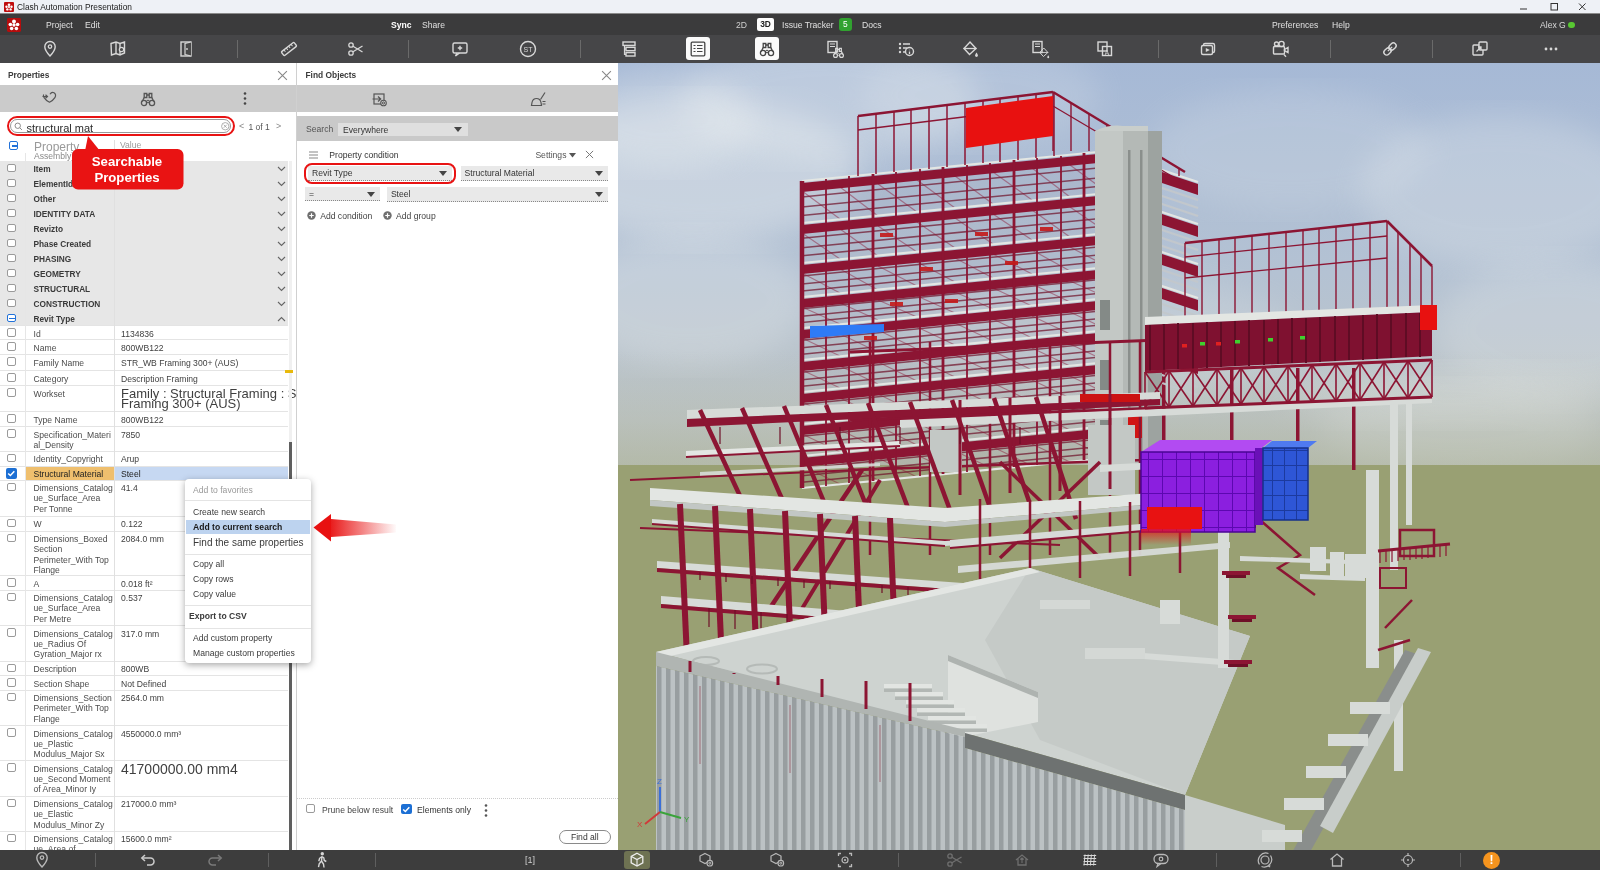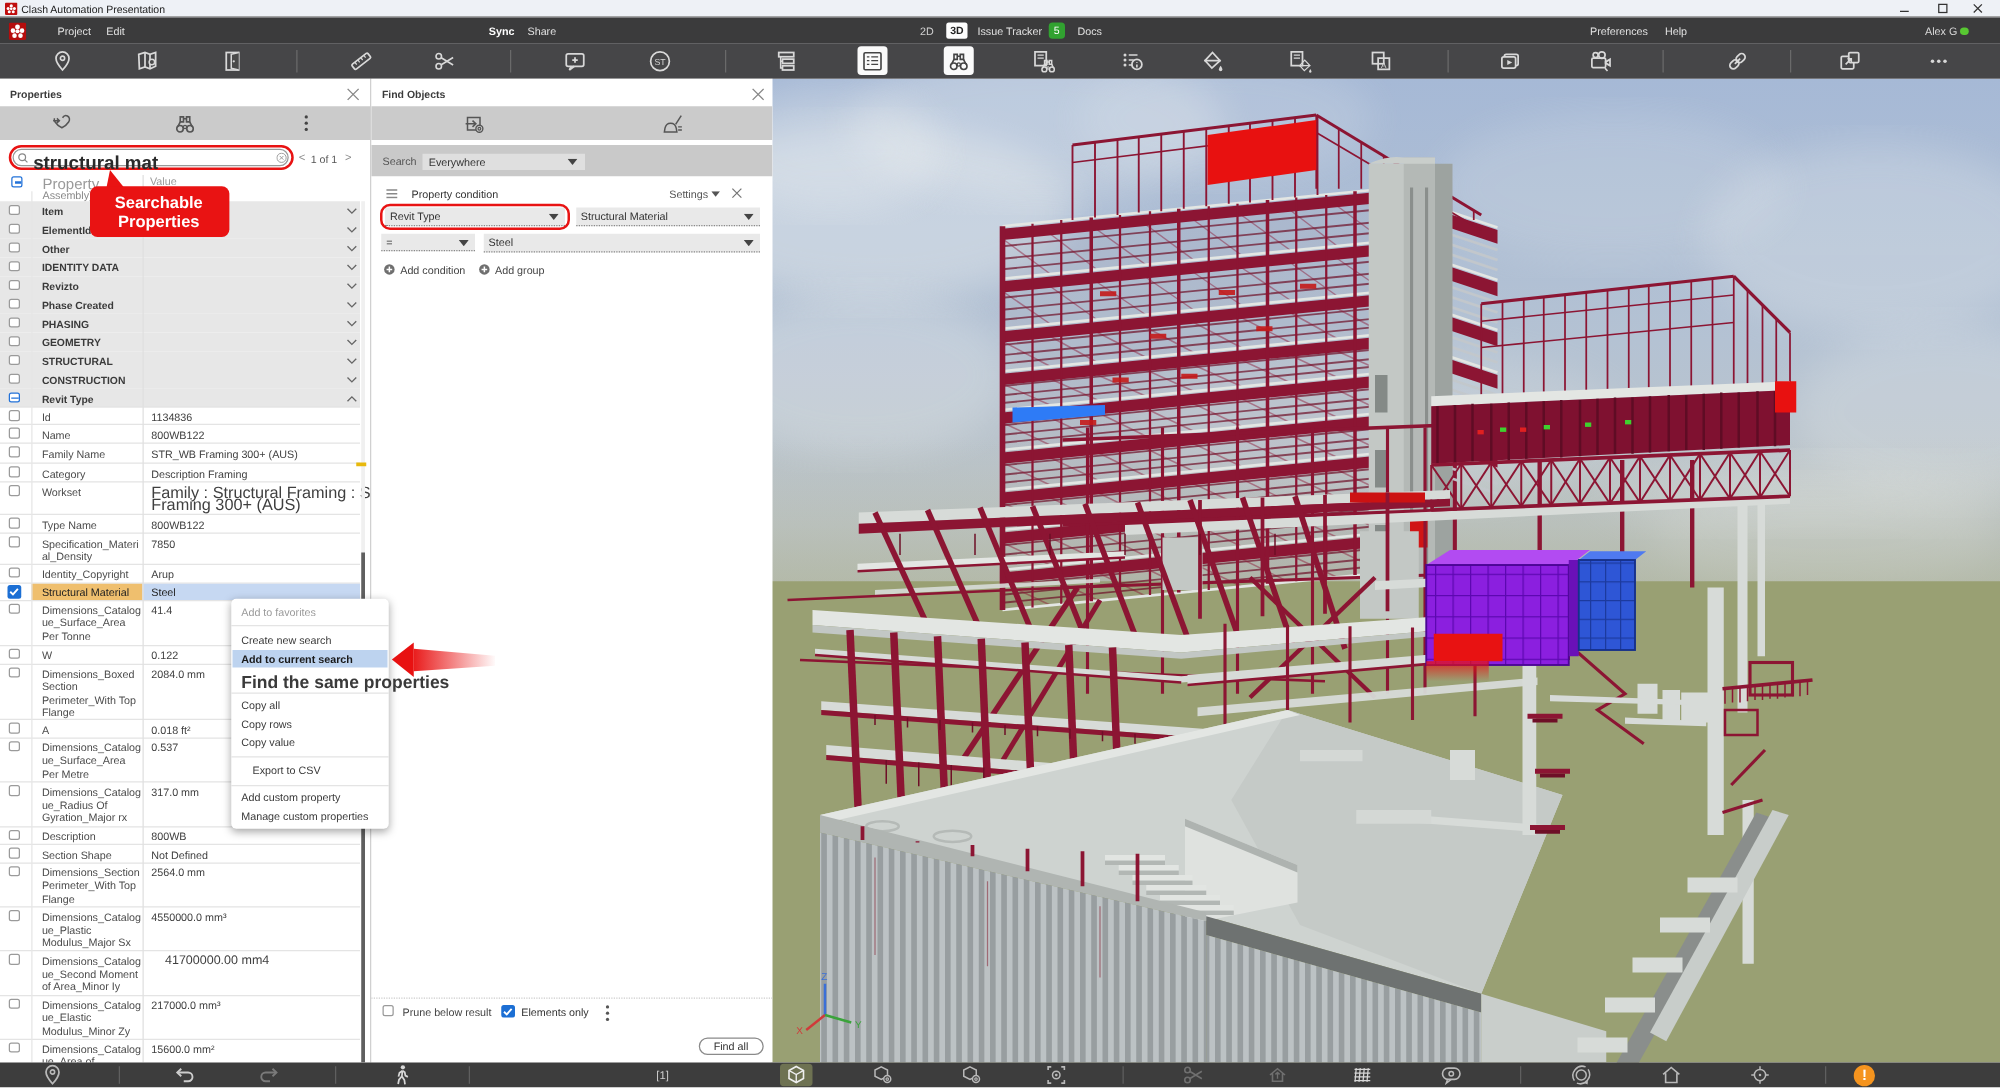--- a/index.html
+++ b/index.html
@@ -743,21 +743,21 @@
           <circle cx="10" cy="9.5" r="1.3" fill="#444"></circle>
           <circle cx="10" cy="14.5" r="1.3" fill="#444"></circle>
         </svg></div>
     </div>
     <div style="position:absolute;left:6.5px;top:52.5px;width:228px;height:20px;border:2px solid #e81313;border-radius:11px"></div>
     <div style="position:absolute;left:10px;top:56px;width:221px;height:13.5px;border:1px solid #999;border-radius:7px;background:#fff"></div>
     <svg width="9" height="9" viewBox="0 0 12 12" style="position:absolute;left:14px;top:59px">
       <circle cx="5" cy="5" r="3.6" fill="none" stroke="#888" stroke-width="1.3"></circle>
       <path d="M7.8 7.8 10.6 10.6" stroke="#888" stroke-width="1.3"></path>
     </svg>
-    <span style="position:absolute;left:26.5px;top:59px;font-size:15px;font-weight:bold;color:#2a2a2a">structural mat</span>
+    <span style="position:absolute;left:26.5px;top:59px;font-size:11px;font-weight:normal;color:#2a2a2a">structural mat</span>
     <svg width="8.5" height="8.5" viewBox="0 0 12 12" style="position:absolute;left:221px;top:59.3px">
       <circle cx="6" cy="6" r="5.2" fill="none" stroke="#999" stroke-width="1.1"></circle>
       <path d="M3.9 3.9 8.1 8.1M8.1 3.9 3.9 8.1" stroke="#999" stroke-width="1.1"></path>
     </svg>
     <span style="position:absolute;left:239px;top:58px;font-size:9px;color:#888">&lt;</span>
     <span style="position:absolute;left:248.5px;top:59px;font-size:8.5px;color:#555">1 of 1</span>
     <span style="position:absolute;left:276px;top:58px;font-size:9px;color:#888">&gt;</span>
     <div style="position:absolute;left:9.4px;top:78px;width:8.5px;height:8.5px;border:1.1px solid #2272d9;border-radius:2px;background:#fff">
       <div style="position:absolute;left:1.4px;top:3px;width:5.5px;height:1.5px;background:#2272d9"></div>
     </div>
@@ -910,21 +910,21 @@
     <div style="position:absolute;left:7px;top:629.5px;width:8.5px;height:8.5px;border:1.1px solid #9a9a9a;border-radius:2px;background:#fff"></div>
     <div style="position:absolute;left:33.5px;top:630.0px;font-size:8.6px;line-height:10.4px;color:#4c4c4c">Dimensions_Section<br>Perimeter_With Top<br>Flange</div>
     <div style="position:absolute;left:121px;top:630.0px;font-size:8.6px;line-height:10.4px;color:#3f3f3f">2564.0 mm</div>
     <div style="position:absolute;left:0;top:662.3px;width:288px;height:1px;background:#e4e4e4"></div>
     <div style="position:absolute;left:7px;top:665px;width:8.5px;height:8.5px;border:1.1px solid #9a9a9a;border-radius:2px;background:#fff"></div>
     <div style="position:absolute;left:33.5px;top:665.5px;font-size:8.6px;line-height:10.4px;color:#4c4c4c">Dimensions_Catalog<br>ue_Plastic<br>Modulus_Major Sx</div>
     <div style="position:absolute;left:121px;top:665.5px;font-size:8.6px;line-height:10.4px;color:#3f3f3f">4550000.0 mm³</div>
     <div style="position:absolute;left:0;top:697.3px;width:288px;height:1px;background:#e4e4e4"></div>
     <div style="position:absolute;left:7px;top:700px;width:8.5px;height:8.5px;border:1.1px solid #9a9a9a;border-radius:2px;background:#fff"></div>
     <div style="position:absolute;left:33.5px;top:700.5px;font-size:8.6px;line-height:10.4px;color:#4c4c4c">Dimensions_Catalog<br>ue_Second Moment<br>of Area_Minor Iy</div>
-    <div style="position:absolute;left:132px;top:700.5px;font-size:10px;line-height:10.4px;color:#3f3f3f">41700000.00 mm4</div>
+    <div style="position:absolute;left:121px;top:700.5px;font-size:14px;line-height:10.4px;color:#3f3f3f">41700000.00 mm4</div>
     <div style="position:absolute;left:0;top:732.8px;width:288px;height:1px;background:#e4e4e4"></div>
     <div style="position:absolute;left:7px;top:735.5px;width:8.5px;height:8.5px;border:1.1px solid #9a9a9a;border-radius:2px;background:#fff"></div>
     <div style="position:absolute;left:33.5px;top:736.0px;font-size:8.6px;line-height:10.4px;color:#4c4c4c">Dimensions_Catalog<br>ue_Elastic<br>Modulus_Minor Zy</div>
     <div style="position:absolute;left:121px;top:736.0px;font-size:8.6px;line-height:10.4px;color:#3f3f3f">217000.0 mm³</div>
     <div style="position:absolute;left:0;top:767.8px;width:288px;height:1px;background:#e4e4e4"></div>
     <div style="position:absolute;left:7px;top:770.5px;width:8.5px;height:8.5px;border:1.1px solid #9a9a9a;border-radius:2px;background:#fff"></div>
     <div style="position:absolute;left:33.5px;top:771.0px;font-size:8.6px;line-height:10.4px;color:#4c4c4c">Dimensions_Catalog<br>ue_Area of</div>
     <div style="position:absolute;left:121px;top:771.0px;font-size:8.6px;line-height:10.4px;color:#3f3f3f">15600.0 mm²</div>
     <div style="position:absolute;left:25.3px;top:90px;width:1px;height:697px;background:#e6e6e6"></div>
     <div style="position:absolute;left:113.8px;top:77px;width:1px;height:710px;background:#e0e0e0"></div>
@@ -1027,27 +1027,27 @@
     <rect x="12" y="19" width="111.5" height="40.5" rx="6" fill="#e91313"></rect>
     <text x="67" y="36" text-anchor="middle" font-size="13.2" font-weight="bold" fill="#fff" font-family="Liberation Sans">Searchable</text>
     <text x="67" y="51.5" text-anchor="middle" font-size="13.2" font-weight="bold" fill="#fff" font-family="Liberation Sans">Properties</text>
   </svg>
 <div style="position:absolute;left:185px;top:479px;width:126px;height:184px;background:#fff;border-radius:4px;box-shadow:0 2px 7px rgba(0,0,0,.35);z-index:40">
     <span style="position:absolute;left:8px;top:6.0px;font-size:8.6px;color:#9a9a9a;font-weight:normal;white-space:nowrap">Add to favorites</span>
     <div style="position:absolute;left:0px;top:21.19999999999999px;width:126px;height:1px;background:#e4e4e4"></div>
     <span style="position:absolute;left:8px;top:27.700000000000045px;font-size:8.6px;color:#3a3a3a;font-weight:normal;white-space:nowrap">Create new search</span>
     <div style="position:absolute;left:1px;top:41px;width:124px;height:14px;background:#bdd3ef"></div>
     <span style="position:absolute;left:8px;top:42.5px;font-size:8.6px;color:#1a1a1a;font-weight:bold;white-space:nowrap">Add to current search</span>
-    <span style="position:absolute;left:8px;top:57.5px;font-size:14px;color:#3a3a3a;font-weight:bold;white-space:nowrap">Find the same properties</span>
+    <span style="position:absolute;left:8px;top:57.5px;font-size:10px;color:#3a3a3a;font-weight:normal;white-space:nowrap">Find the same properties</span>
     <div style="position:absolute;left:0px;top:74.60000000000002px;width:126px;height:1px;background:#e4e4e4"></div>
     <span style="position:absolute;left:8px;top:79.5px;font-size:8.6px;color:#3a3a3a;font-weight:normal;white-space:nowrap">Copy all</span>
     <span style="position:absolute;left:8px;top:94.5px;font-size:8.6px;color:#3a3a3a;font-weight:normal;white-space:nowrap">Copy rows</span>
     <span style="position:absolute;left:8px;top:109.5px;font-size:8.6px;color:#3a3a3a;font-weight:normal;white-space:nowrap">Copy value</span>
     <div style="position:absolute;left:0px;top:126px;width:126px;height:1px;background:#e4e4e4"></div>
-    <span style="position:absolute;left:17px;top:131.5px;font-size:8.6px;color:#3a3a3a;font-weight:normal;white-space:nowrap">Export to CSV</span>
+    <span style="position:absolute;left:4px;top:131.5px;font-size:8.6px;color:#3a3a3a;font-weight:bold;white-space:nowrap">Export to CSV</span>
     <div style="position:absolute;left:0px;top:149px;width:126px;height:1px;background:#e4e4e4"></div>
     <span style="position:absolute;left:8px;top:153.5px;font-size:8.6px;color:#3a3a3a;font-weight:normal;white-space:nowrap">Add custom property</span>
     <span style="position:absolute;left:8px;top:168.5px;font-size:8.6px;color:#3a3a3a;font-weight:normal;white-space:nowrap">Manage custom properties</span>
   </div>
 <svg width="88" height="40" viewBox="0 0 88 40" style="position:absolute;left:312px;top:508px;z-index:45">
     <defs>
       <linearGradient id="tailg" x1="0" y1="0" x2="1" y2="0">
         <stop offset="0" stop-color="#e81111" stop-opacity=".95"></stop>
         <stop offset="0.5" stop-color="#e81111" stop-opacity="0.5"></stop>
         <stop offset="1" stop-color="#e81111" stop-opacity="0.02"></stop>

